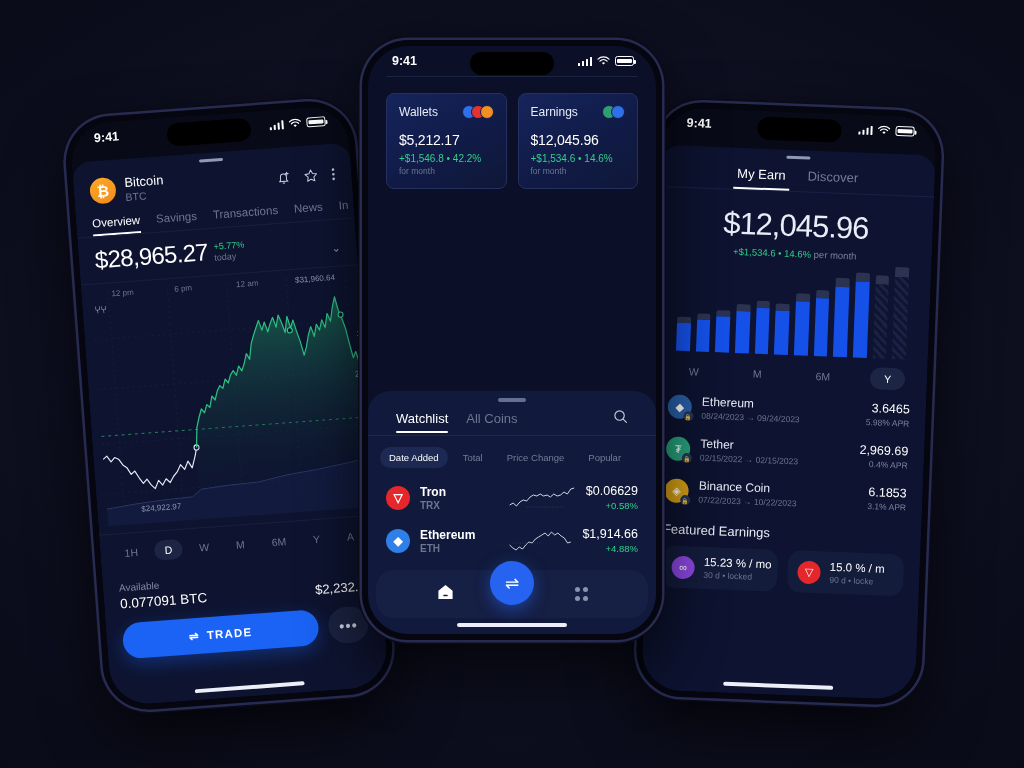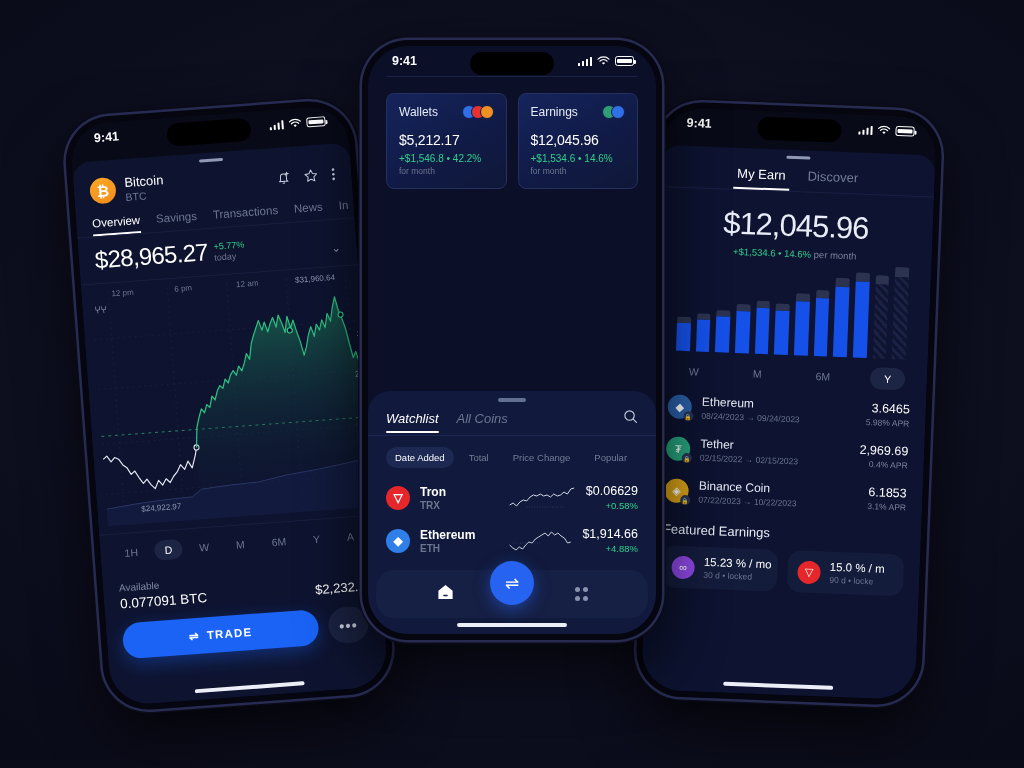--- a/index.html
+++ b/index.html
@@ -72,28 +72,28 @@
     border:1.4px solid #12204e; display:block;}
   .coins span:first-child{margin-left:0;}
   .card-val { color:#fff; font-size:14px; margin-top:13px; letter-spacing:-.2px;}
   .card-up { color:#2fd18a; font-size:10px; margin-top:5px;}
   .card-sub { color:#6d7590; font-size:8.5px; margin-top:2px;}
 
   .sheet { position:absolute; left:0; right:0; bottom:0; top:345px;
     background:#111a3c; border-radius:22px 22px 0 0; }
   .sheet::before { content:""; position:absolute; top:7px; left:50%; transform:translateX(-50%);
     width:28px;height:3.5px;background:#5b6party;background:#5d6party;background:#63708f;border-radius:3px;}
-  .sheet-tabs { display:flex; align-items:center; padding:18px 18px 0; gap:18px;font-style:italic;}
+  .sheet-tabs { display:flex; align-items:center; padding:18px 28px 0; gap:18px;}
   .sheet-tabs .t { font-size:13px; color:#6d7590; padding-bottom:7px; position:relative;}
   .sheet-tabs .t.on { color:#fff; }
   .sheet-tabs .t.on::after { content:""; position:absolute; left:0; right:0; bottom:0;
     height:2px; background:#fff; border-radius:2px;}
   .sheet-tabs .sr { margin-left:auto; color:#c5ccdd; padding-bottom:7px;}
   .sheet-line { height:1px; background:#1d2750; }
-  .pills { display:flex; gap:6px; padding:11px 18px 8px; }
+  .pills { display:flex; gap:6px; padding:11px 12px 8px; }
   .pill { font-size:9.5px; color:#7b melhor; color:#737b95; padding:5px 9px; border-radius:11px;}
   .pill.on { background:#1d2952; color:#fff; }
   .coinrow { display:flex; align-items:center; padding:8px 18px; gap:10px;}
   .cicon { width:24px;height:24px;border-radius:50%; flex:none; display:flex;align-items:center;justify-content:center;
     color:#fff; font-size:12px; font-weight:bold;}
   .cnm { flex:none; width:78px;font-weight:bold;}
   .cnm .n { color:#fff; font-size:12px;}
   .cnm .s { color:#6d7590; font-size:10px; margin-top:1px;}
   .spark { flex:1; height:24px; }
   .cpr { text-align:right; }

